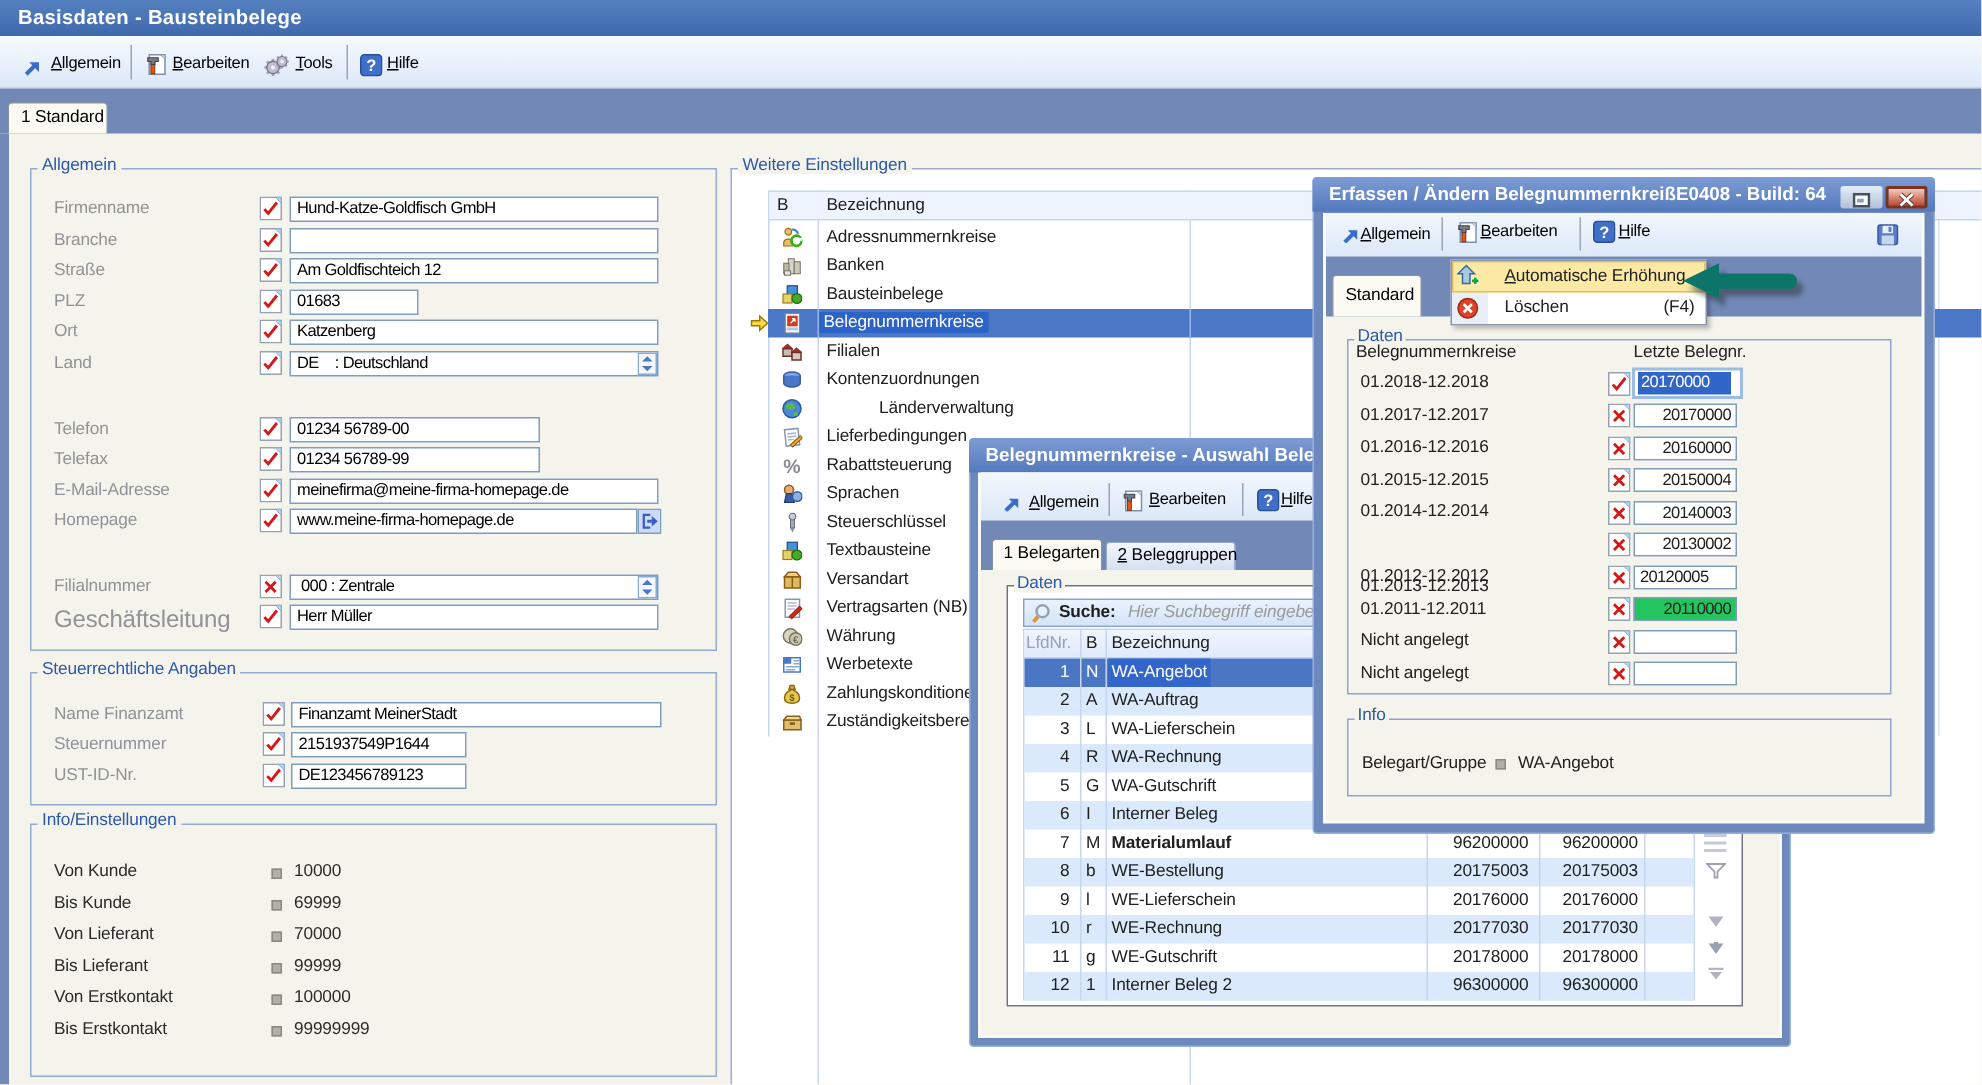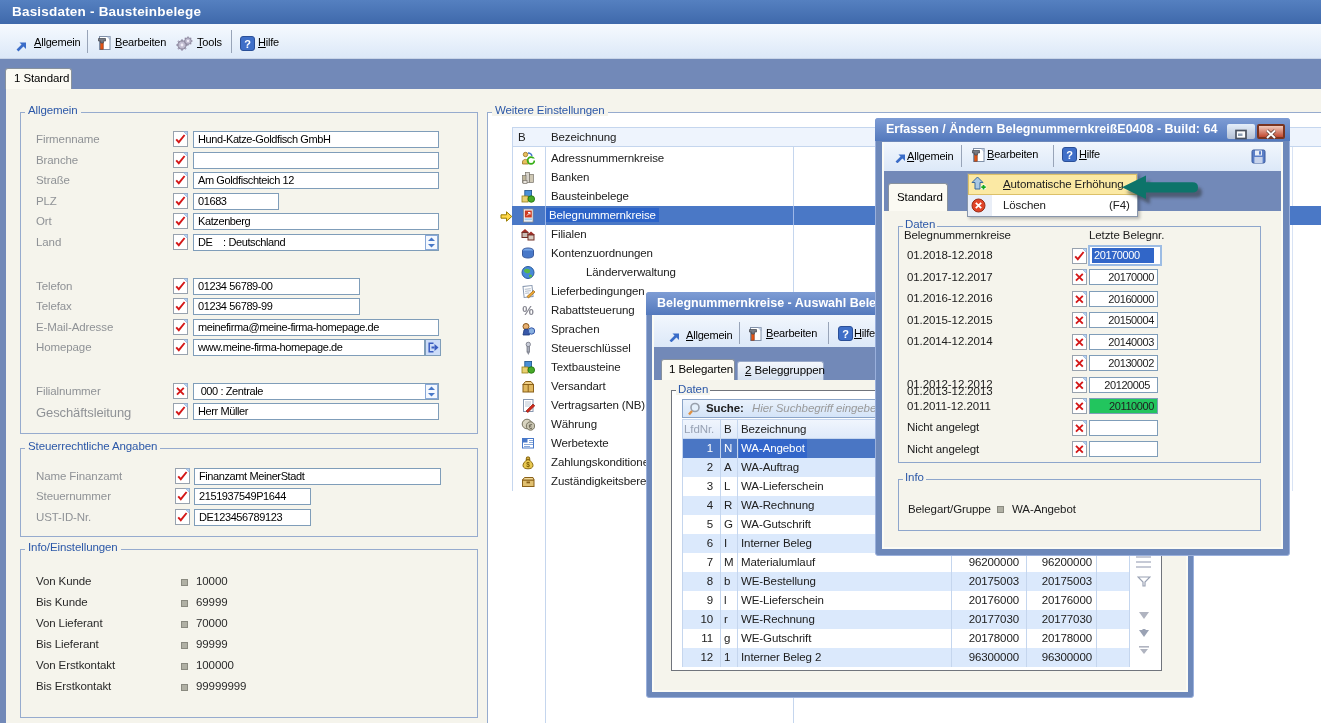--- a/index.html
+++ b/index.html
@@ -153,21 +153,21 @@
       <rect x="0.5" y="0.5" width="14" height="15" fill="#fff" stroke="#98a2ae"></rect>
       <polygon points="10.5,0.5 14.5,4.5 14.5,0.5" fill="#b7d2f2" stroke="#8aa8cc" stroke-width="0.6"></polygon>
       <path d="M4 4.8 L10.8 11.6 M10.8 4.8 L4 11.6" stroke="#d41818" stroke-width="1.9" fill="none"></path>
     </svg></div>
 <div style="left:193px;top:382.5px;width:246px;height:17px;background:#fff;border:1px solid #7f9db9;box-sizing:border-box;font-size:11px;letter-spacing:-0.4px;line-height:15px;padding-left:4px;white-space:nowrap;overflow:hidden;">&nbsp;000 : Zentrale</div>
 <div style="left:425px;top:383.5px;"><svg width="13" height="15" viewBox="0 0 13 15" style="">
       <rect x="0.5" y="0.5" width="12" height="14" fill="#f4f8fe" stroke="#88a8d8"></rect>
       <polygon points="6.5,2.5 10,6 3,6" fill="#4878c8"></polygon>
       <polygon points="6.5,12.5 10,9 3,9" fill="#4878c8"></polygon>
     </svg></div>
-<div style="left:36px;top:405px;font-size:13px;letter-spacing:-0.1px;color:#8f9296;">Geschäftsleitung</div>
+<div style="left:36px;top:405px;font-size:16px;letter-spacing:-0.1px;color:#8f9296;">Geschäftsleitung</div>
 <div style="left:173px;top:403px;"><svg width="15" height="16" viewBox="0 0 15 16" style="">
       <rect x="0.5" y="0.5" width="14" height="15" fill="#fff" stroke="#98a2ae"></rect>
       <polygon points="10.5,0.5 14.5,4.5 14.5,0.5" fill="#b7d2f2" stroke="#8aa8cc" stroke-width="0.6"></polygon>
       <path d="M3.2 8.4 L5.8 11.2 L11.6 4" stroke="#d41818" stroke-width="1.9" fill="none"></path>
     </svg></div>
 <div style="left:193px;top:403px;width:246px;height:17px;background:#fff;border:1px solid #7f9db9;box-sizing:border-box;font-size:11px;letter-spacing:-0.4px;line-height:15px;padding-left:4px;white-space:nowrap;overflow:hidden;">Herr Müller</div>
 <div style="left:20px;top:448px;width:458px;height:89px;border:1px solid #96abce;box-sizing:border-box;"></div>
 <div style="left:25px;top:440px;font-size:11.5px;letter-spacing:-0.1px;color:#2c58a8;background:#f5f4ec;padding:0 3px;">Steuerrechtliche Angaben</div>
 <div style="left:36px;top:469.5px;font-size:11.5px;letter-spacing:-0.1px;color:#8f9296;">Name Finanzamt</div>
 <div style="left:175px;top:467.5px;"><svg width="15" height="16" viewBox="0 0 15 16" style="">
@@ -398,21 +398,21 @@
 <div style="left:741px;top:499px;font-size:11.5px;letter-spacing:-0.1px;color:#202020;">WA-Rechnung</div>
 <div style="left:679px;top:499px;width:34px;font-size:11.5px;letter-spacing:-0.1px;color:#202020;text-align:right;">4</div>
 <div style="left:724px;top:499px;font-size:11.5px;letter-spacing:-0.1px;color:#202020;">R</div>
 <div style="left:741px;top:518px;font-size:11.5px;letter-spacing:-0.1px;color:#202020;">WA-Gutschrift</div>
 <div style="left:679px;top:518px;width:34px;font-size:11.5px;letter-spacing:-0.1px;color:#202020;text-align:right;">5</div>
 <div style="left:724px;top:518px;font-size:11.5px;letter-spacing:-0.1px;color:#202020;">G</div>
 <div style="left:683px;top:534px;width:446px;height:19px;background:#dbe9fc;"></div>
 <div style="left:741px;top:537px;font-size:11.5px;letter-spacing:-0.1px;color:#202020;">Interner Beleg</div>
 <div style="left:679px;top:537px;width:34px;font-size:11.5px;letter-spacing:-0.1px;color:#202020;text-align:right;">6</div>
 <div style="left:724px;top:537px;font-size:11.5px;letter-spacing:-0.1px;color:#202020;">I</div>
-<div style="left:741px;top:556px;font-size:11.5px;letter-spacing:-0.1px;color:#202020;">Materialumlauf</div>
+<div style="left:741px;top:556px;font-size:11.5px;letter-spacing:-0.1px;color:#202020;font-weight:bold;">Materialumlauf</div>
 <div style="left:679px;top:556px;width:34px;font-size:11.5px;letter-spacing:-0.1px;color:#202020;text-align:right;">7</div>
 <div style="left:724px;top:556px;font-size:11.5px;letter-spacing:-0.1px;color:#202020;">M</div>
 <div style="left:941px;top:556px;width:78px;font-size:11.5px;letter-spacing:-0.1px;color:#202020;text-align:right;">96200000</div>
 <div style="left:1014px;top:556px;width:78px;font-size:11.5px;letter-spacing:-0.1px;color:#202020;text-align:right;">96200000</div>
 <div style="left:683px;top:572px;width:446px;height:19px;background:#dbe9fc;"></div>
 <div style="left:741px;top:575px;font-size:11.5px;letter-spacing:-0.1px;color:#202020;">WE-Bestellung</div>
 <div style="left:679px;top:575px;width:34px;font-size:11.5px;letter-spacing:-0.1px;color:#202020;text-align:right;">8</div>
 <div style="left:724px;top:575px;font-size:11.5px;letter-spacing:-0.1px;color:#202020;">b</div>
 <div style="left:941px;top:575px;width:78px;font-size:11.5px;letter-spacing:-0.1px;color:#202020;text-align:right;">20175003</div>
 <div style="left:1014px;top:575px;width:78px;font-size:11.5px;letter-spacing:-0.1px;color:#202020;text-align:right;">20175003</div>
@@ -552,21 +552,21 @@
       <polygon points="10.5,0.5 14.5,4.5 14.5,0.5" fill="#b7d2f2" stroke="#8aa8cc" stroke-width="0.6"></polygon>
       <path d="M4 4.8 L10.8 11.6 M10.8 4.8 L4 11.6" stroke="#d41818" stroke-width="1.9" fill="none"></path>
     </svg></div>
 <div style="left:1089px;top:355.0px;width:69px;height:16px;background:#fff;border:1px solid #7f9db9;box-sizing:border-box;font-size:11px;letter-spacing:-0.4px;line-height:14px;color:#202020;text-align:right;padding-right:3px;">20130002</div>
 <div style="left:907px;top:378.0px;font-size:11.5px;letter-spacing:-0.1px;color:#202020;">01.2012-12.2012</div>
 <div style="left:1072px;top:376.5px;"><svg width="15" height="16" viewBox="0 0 15 16" style="">
       <rect x="0.5" y="0.5" width="14" height="15" fill="#fff" stroke="#98a2ae"></rect>
       <polygon points="10.5,0.5 14.5,4.5 14.5,0.5" fill="#b7d2f2" stroke="#8aa8cc" stroke-width="0.6"></polygon>
       <path d="M4 4.8 L10.8 11.6 M10.8 4.8 L4 11.6" stroke="#d41818" stroke-width="1.9" fill="none"></path>
     </svg></div>
-<div style="left:1089px;top:376.5px;width:69px;height:16px;background:#fff;border:1px solid #7f9db9;box-sizing:border-box;font-size:11px;letter-spacing:-0.4px;line-height:14px;color:#202020;text-align:right;padding-right:7px;">20120005</div>
+<div style="left:1089px;top:376.5px;width:69px;height:16px;background:#fff;border:1px solid #7f9db9;box-sizing:border-box;font-size:11px;letter-spacing:-0.4px;line-height:14px;color:#202020;text-align:right;padding-right:18px;">20120005</div>
 <div style="left:907px;top:399.5px;font-size:11.5px;letter-spacing:-0.1px;color:#202020;">01.2011-12.2011</div>
 <div style="left:1072px;top:398.0px;"><svg width="15" height="16" viewBox="0 0 15 16" style="">
       <rect x="0.5" y="0.5" width="14" height="15" fill="#fff" stroke="#98a2ae"></rect>
       <polygon points="10.5,0.5 14.5,4.5 14.5,0.5" fill="#b7d2f2" stroke="#8aa8cc" stroke-width="0.6"></polygon>
       <path d="M4 4.8 L10.8 11.6 M10.8 4.8 L4 11.6" stroke="#d41818" stroke-width="1.9" fill="none"></path>
     </svg></div>
 <div style="left:1089px;top:398.0px;width:69px;height:16px;background:#22c55e;border:1px solid #7f9db9;box-sizing:border-box;font-size:11px;letter-spacing:-0.4px;line-height:14px;color:#202020;text-align:right;padding-right:3px;">20110000</div>
 <div style="left:907px;top:421.0px;font-size:11.5px;letter-spacing:-0.1px;color:#202020;">Nicht angelegt</div>
 <div style="left:1072px;top:419.5px;"><svg width="15" height="16" viewBox="0 0 15 16" style="">
       <rect x="0.5" y="0.5" width="14" height="15" fill="#fff" stroke="#98a2ae"></rect>

